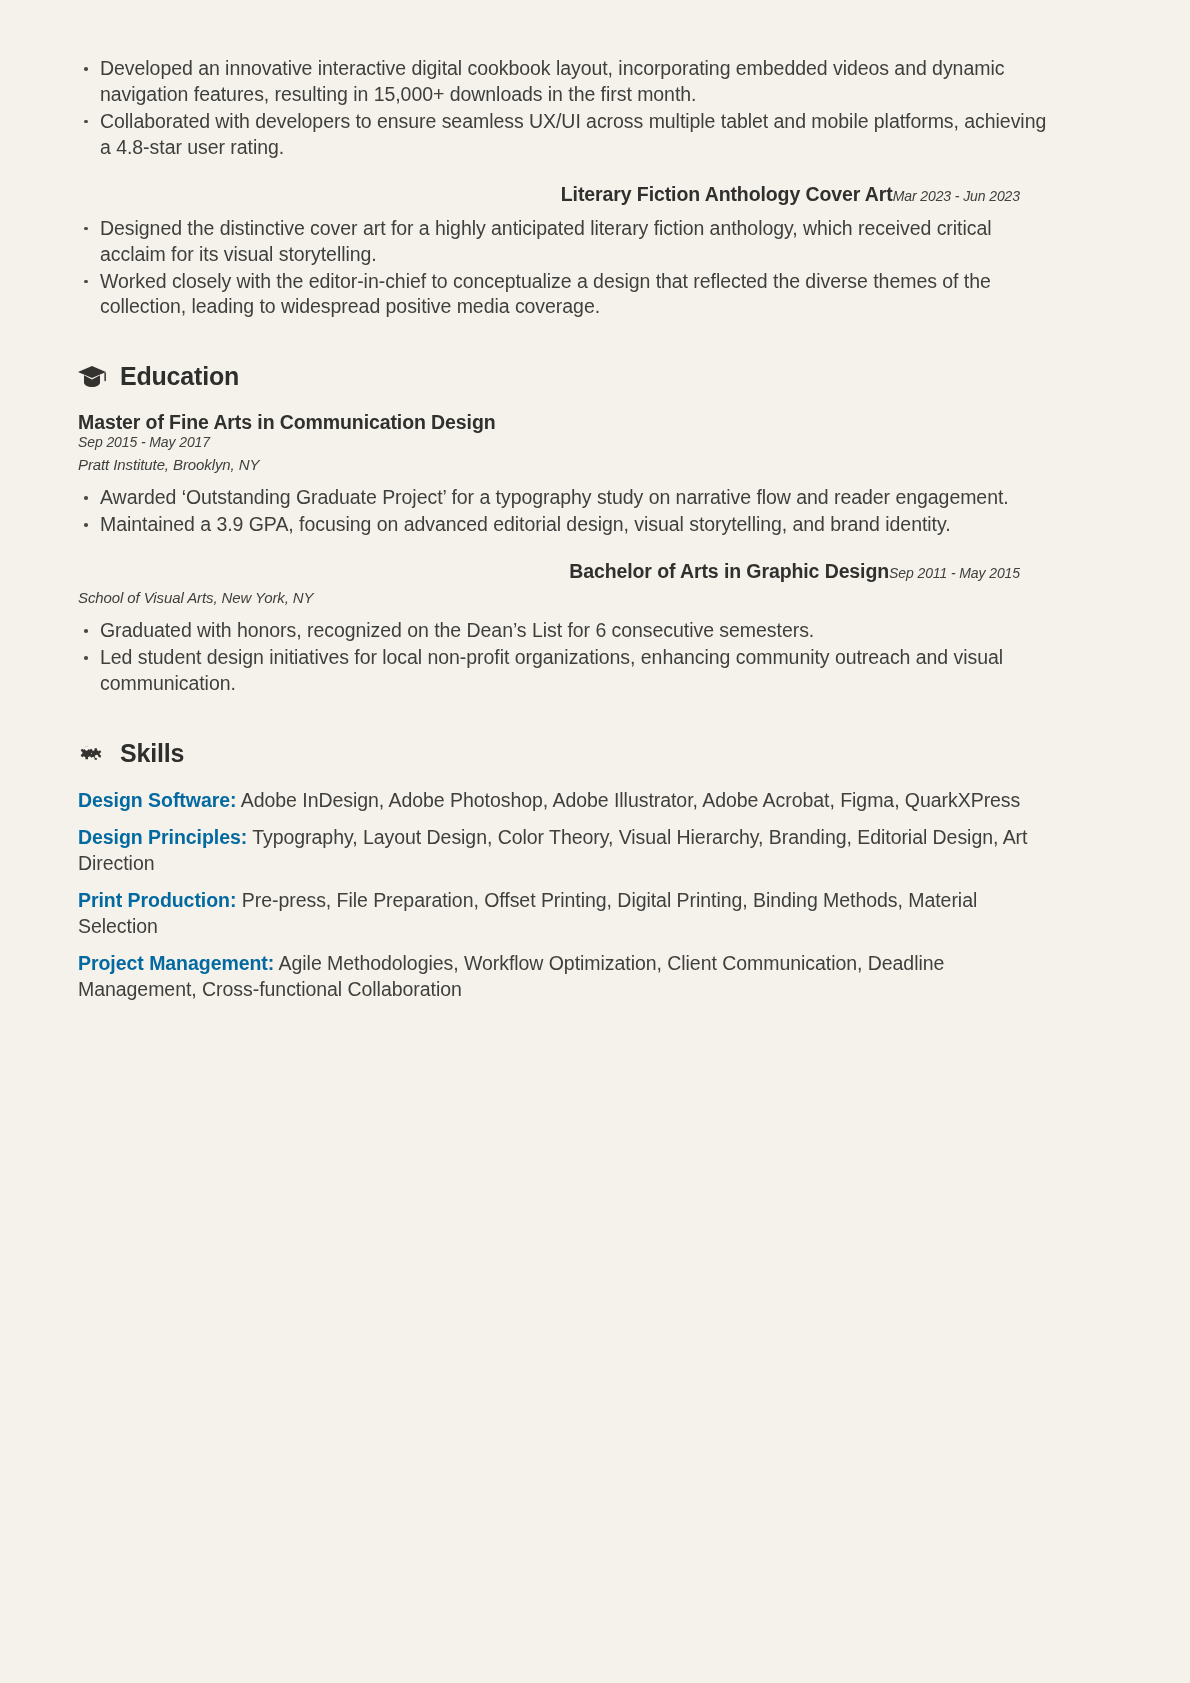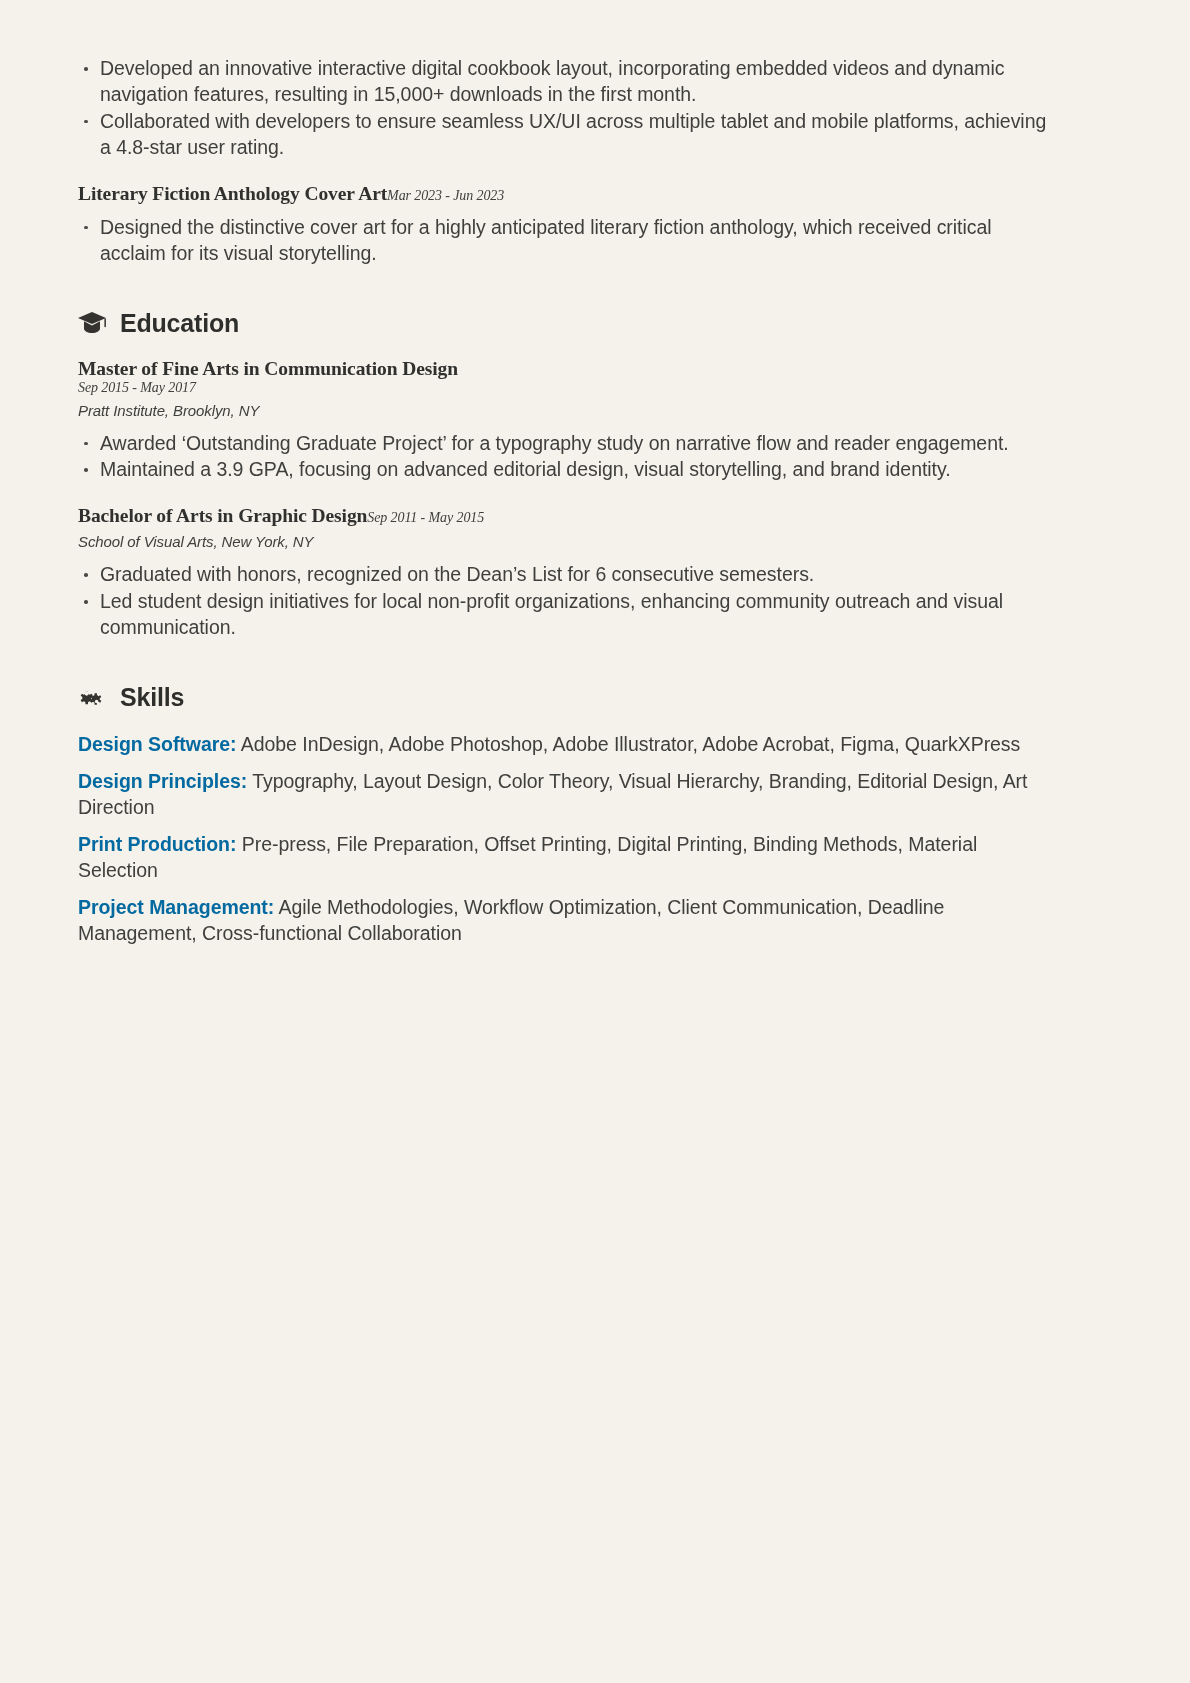--- a/index.html
+++ b/index.html
@@ -47,24 +47,23 @@
     width: 3.5px;
     height: 3.5px;
     border-radius: 50%;
     background: #4a4a47;
   }
 
   
   .entry-head {
     display: flex;
     align-items: baseline;
-    justify-content: flex-start;
+    justify-content: flex-end;
     margin-top: 22px;
     margin-bottom: 10px;
-    font-family: Liberation Serif, serif;
   }
   .entry-title {
     font-size: 19.5px;
     font-weight: bold;
     color: #30302e;
     letter-spacing: -0.1px;
   }
   .entry-date {
     font-size: 14px;
     font-style: italic;
@@ -131,20 +130,21 @@
     <li>Developed an innovative interactive digital cookbook layout, incorporating embedded videos and dynamic navigation features, resulting in 15,000+ downloads in the first month.</li>
     <li>Collaborated with developers to ensure seamless UX/UI across multiple tablet and mobile platforms, achieving a 4.8-star user rating.</li>
   </ul>
 
   <div class="entry-head">
     <div class="entry-title">Literary Fiction Anthology Cover Art</div>
     <div class="entry-date">Mar 2023 - Jun 2023</div>
   </div>
   <ul class="bullets">
     <li>Designed the distinctive cover art for a highly anticipated literary fiction anthology, which received critical acclaim for its visual storytelling.</li>
+    <li>Worked closely with the editor-in-chief to conceptualize a design that reflected the diverse themes of the collection, leading to widespread positive media coverage.</li>
   </ul>
 
   <div class="section-head">
     <span class="sec-icon">
       <svg viewBox="0 0 28 22" width="28" height="22" aria-hidden="true">
         <path fill="currentColor" d="M14 0 L28 6 L14 12 L0 6 Z"></path>
         <path fill="currentColor" d="M6 9.2 L6 16.5 C6 19.2 9.6 21 14 21 C18.4 21 22 19.2 22 16.5 L22 9.2 L14 13.6 Z"></path>
         <rect fill="currentColor" x="26.4" y="6.2" width="1.5" height="9" rx="0.7"></rect>
       </svg>
     </span>

